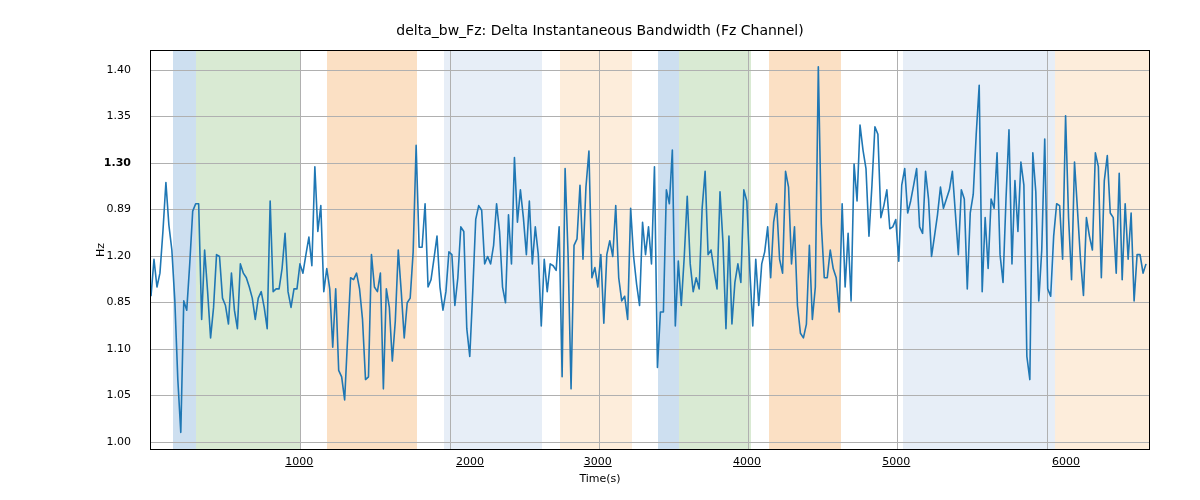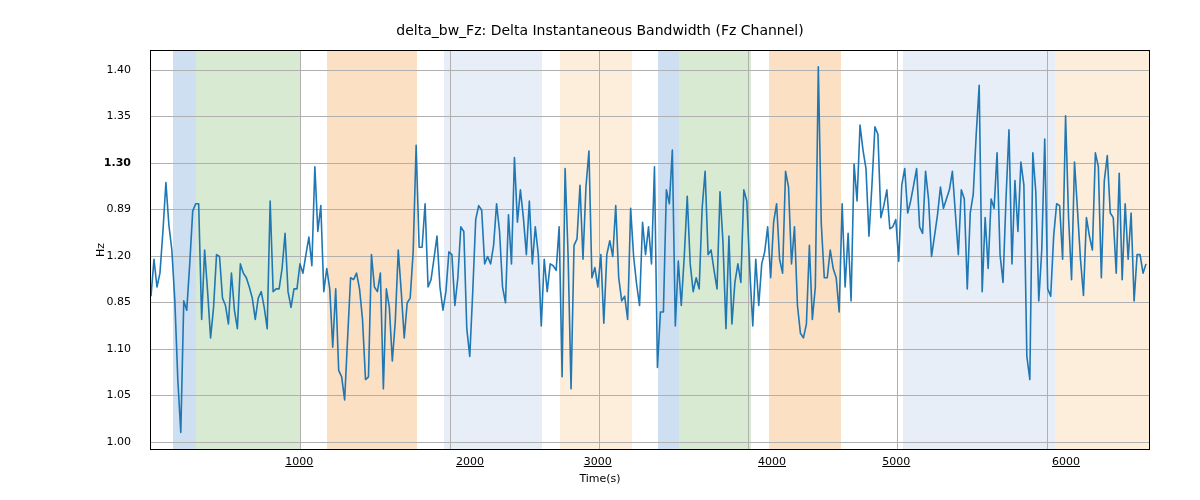--- a/index.html
+++ b/index.html
@@ -128,21 +128,21 @@
         <path d="M0.00,246.51L2.99,209.30L5.97,237.21L8.96,223.26L11.94,181.40L14.93,132.09L17.91,174.88L20.90,200.00L23.88,251.16L26.87,330.23L29.85,383.26L32.84,251.16L35.82,260.47L38.81,213.95L41.79,160.93L44.78,153.49L47.76,153.49L50.75,269.77L53.73,200.00L56.72,241.86L59.70,288.37L62.69,257.67L65.67,204.65L68.66,206.51L71.64,248.37L74.63,255.81L77.61,274.42L80.60,223.26L83.58,260.47L86.57,279.07L89.55,213.95L92.54,223.26L95.52,227.91L98.51,237.21L101.49,248.37L104.48,269.77L107.46,248.37L110.45,241.86L113.43,257.67L116.42,279.07L119.40,150.70L122.39,241.86L125.37,239.07L128.36,239.07L131.34,218.60L134.33,183.26L137.31,241.86L140.30,257.67L143.28,239.07L146.27,239.07L149.25,213.95L152.24,223.26L155.22,204.65L158.21,186.98L161.19,215.81L164.18,116.28L167.16,181.40L170.15,155.35L173.13,241.86L176.12,218.60L179.10,239.07L182.09,297.67L185.07,239.07L188.06,320.93L191.04,327.44L194.03,350.70L197.01,288.37L200.00,227.91L202.99,229.77L205.97,223.26L208.96,239.07L211.94,269.77L214.93,330.23L217.91,327.44L220.90,204.65L223.88,237.21L226.87,241.86L229.85,223.26L232.84,339.53L235.82,239.07L238.81,257.67L241.79,311.63L244.78,271.63L247.76,200.00L250.75,241.86L253.73,288.37L256.72,253.02L259.70,248.37L262.69,201.86L265.67,94.88L268.66,197.21L271.64,197.21L274.63,153.49L277.61,237.21L280.60,229.77L283.58,208.37L286.57,186.05L289.55,237.21L292.54,260.47L295.52,241.86L298.51,201.86L301.49,204.65L304.48,255.81L307.46,227.91L310.45,176.74L313.43,181.40L316.42,279.07L319.40,306.98L322.39,241.86L325.37,169.30L328.36,155.35L331.34,160.00L334.33,213.95L337.31,206.51L340.30,213.95L343.28,195.35L346.27,153.49L349.25,181.40L352.24,237.21L355.22,253.02L358.21,164.65L361.19,213.95L364.18,106.98L367.16,172.09L370.15,139.53L373.13,167.44L376.12,204.65L379.10,150.70L382.09,213.95L385.07,176.74L388.06,204.65L391.04,276.28L394.03,209.30L397.01,241.86L400.00,213.95L402.99,215.81L405.97,220.47L408.96,176.74L411.94,327.44L414.93,118.14L417.91,204.65L420.90,339.53L423.88,195.35L426.87,188.84L429.85,134.88L432.84,209.30L435.82,136.74L438.81,100.47L441.79,227.91L444.78,217.67L447.76,237.21L450.75,204.65L453.73,273.49L456.72,204.65L459.70,190.70L462.69,206.51L465.67,155.35L468.66,227.91L471.64,251.16L474.63,246.51L477.61,269.77L480.60,158.14L483.58,206.51L486.57,234.42L489.55,255.81L492.54,172.09L495.52,204.65L498.51,176.74L501.49,213.95L504.48,116.28L507.46,318.14L510.45,262.33L513.43,262.33L516.42,139.53L519.40,153.49L522.39,99.53L525.37,276.28L528.36,211.16L531.34,255.81L534.33,206.51L537.31,146.05L540.30,213.95L543.28,241.86L546.27,227.91L549.25,239.07L552.24,158.14L555.22,120.93L558.21,204.65L561.19,200.00L564.18,220.47L567.16,239.07L570.15,141.40L573.13,192.56L576.12,279.07L579.10,186.05L582.09,274.42L585.07,232.56L588.06,213.95L591.04,232.56L594.03,139.53L597.01,150.70L600.00,220.47L602.99,276.28L605.97,209.30L608.96,255.81L611.94,213.95L614.93,201.86L617.91,176.74L620.90,227.91L623.88,172.09L626.87,153.49L629.85,209.30L632.84,223.26L635.82,120.93L638.81,136.74L641.79,213.95L644.78,176.74L647.76,255.81L650.75,283.72L653.73,288.37L656.72,274.42L659.70,195.35L662.69,269.77L665.67,237.21L668.66,15.81L671.64,173.95L674.63,227.91L677.61,227.91L680.60,200.00L683.58,218.60L686.57,227.91L689.55,262.33L692.54,153.49L695.52,237.21L698.51,183.26L701.49,251.16L704.48,113.49L707.46,150.70L710.45,74.42L713.43,99.53L716.42,118.14L719.40,186.05L722.39,134.88L725.37,76.28L728.36,83.72L731.34,167.44L734.33,155.35L737.31,139.53L740.30,178.60L743.28,176.74L746.27,169.30L749.25,211.16L752.24,134.88L755.22,118.14L758.21,162.79L761.19,150.70L764.18,134.88L767.16,118.14L770.15,176.74L773.13,183.26L776.12,120.93L779.10,148.84L782.09,206.51L785.07,186.05L788.06,164.65L791.04,136.74L794.03,158.14L797.01,148.84L800.00,139.53L802.99,120.93L805.97,162.79L808.96,204.65L811.94,139.53L814.93,148.84L817.91,239.07L820.90,162.79L823.88,144.19L826.87,83.72L829.85,34.42L832.84,241.86L835.82,167.44L838.81,218.60L841.79,148.84L844.78,158.14L847.76,102.33L850.75,204.65L853.73,232.56L856.72,148.84L859.70,79.07L862.69,213.95L865.67,130.23L868.66,181.40L871.64,111.63L874.63,134.88L877.61,306.98L880.60,330.23L883.58,102.33L886.57,141.40L889.55,251.16L892.54,200.00L895.52,88.37L898.51,239.07L901.49,246.51L904.48,186.05L907.46,153.49L910.45,155.35L913.43,209.30L916.42,65.12L919.40,167.44L922.39,229.77L925.37,111.63L928.36,160.00L931.34,209.30L934.33,245.58L937.31,167.44L940.30,186.05L943.28,200.00L946.27,102.33L949.25,116.28L952.24,227.91L955.22,130.23L958.21,105.12L961.19,162.79L964.18,167.44L967.16,223.26L970.15,122.79L973.13,229.77L976.12,153.49L979.10,209.30L982.09,162.79L985.07,251.16L988.06,204.65L991.04,204.65L994.03,223.26L997.01,213.95" class="series-line" style="stroke: rgb(31, 119, 180);"></path>
       </svg>
   </div>
 
   <div class="xlabel">Time(s)</div>
   <div class="ylabel">Hz</div>
 
 <div class="xtick-label" style="left: 299.254px;">1000</div>
     <div class="xtick-label" style="left: 430px; margin-left: 40px;">2000</div>
     <div class="xtick-label" style="left: 597.761px;">3000</div>
-    <div class="xtick-label" style="left: 772px;">4000</div>
+    <div class="xtick-label" style="left: 747px;">4000</div>
     <div class="xtick-label" style="left: 896.269px;">5000</div>
     <div class="xtick-label" style="left: 1045.52px; padding-left: 41px;">6000</div>
     <div class="ytick-label" style="top: 440.698px;">1.00</div>
     <div class="ytick-label" style="top: 394.186px;">1.05</div>
     <div class="ytick-label" style="top: 347.674px;">1.10</div>
     <div class="ytick-label" style="top: 301.163px;">0.85</div>
     <div class="ytick-label" style="top: 254.651px;">1.20</div>
     <div class="ytick-label" style="top: 208.14px;">0.89</div>
     <div class="ytick-label" style="top: 161.628px; font-weight: bold;">1.30</div>
     <div class="ytick-label" style="top: 115.116px;">1.35</div>

